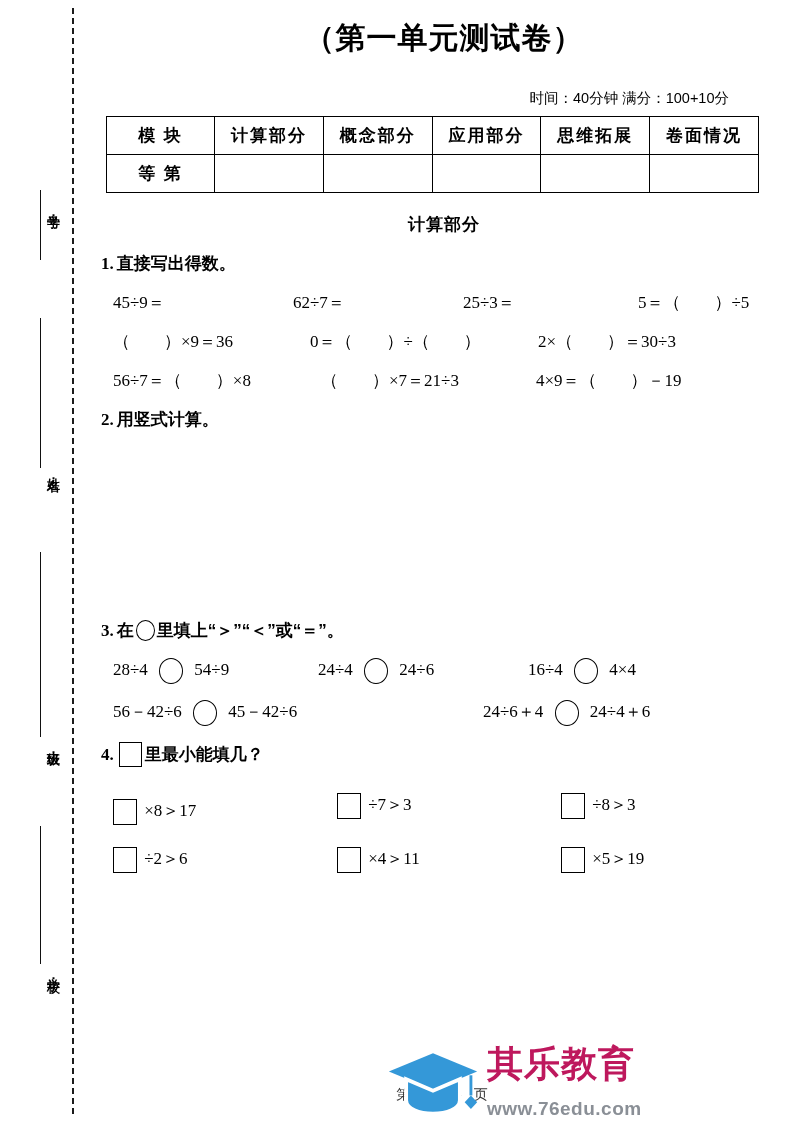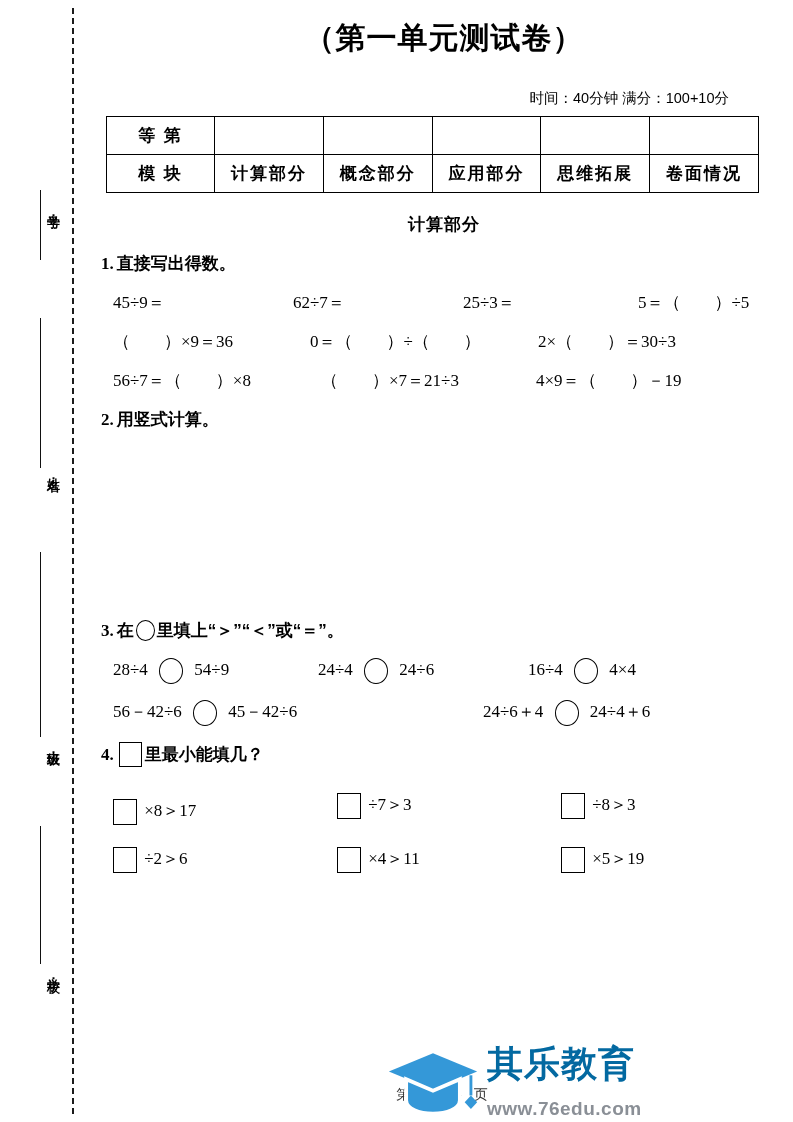--- a/index.html
+++ b/index.html
@@ -229,34 +229,34 @@
 </div>
 
 <div class="page">
 
   <div class="title-sub">（第一单元测试卷）</div>
   <div class="meta-line">时间：40分钟 满分：100+10分</div>
 
   <table class="score-table">
     <tbody>
       <tr>
-        <td class="first-col">等 第</td>
-        <td></td>
-        <td></td>
-        <td></td>
-        <td></td>
-        <td></td>
-      </tr>
-      <tr>
         <td class="first-col">模 块</td>
         <td>计算部分</td>
         <td>概念部分</td>
         <td>应用部分</td>
         <td>思维拓展</td>
         <td>卷面情况</td>
+      </tr>
+      <tr>
+        <td class="first-col">等 第</td>
+        <td></td>
+        <td></td>
+        <td></td>
+        <td></td>
+        <td></td>
       </tr>
     </tbody>
   </table>
 
   <div class="section-head">计算部分</div>
 
   <div class="q-title">
     <span class="q-num">1.</span>
     <span>直接写出得数。</span>
   </div>
@@ -366,16 +366,16 @@
 </div>
 
 <div class="logo">
   <svg class="logo-cap" viewBox="0 0 100 72">
     <path id="cap-top" d="M50 6 L96 25 L50 44 L4 25 Z" fill="#3498d8"></path>
     <path id="cap-base" d="M22 33 L22 55 C22 64 36 69 50 69 C64 69 78 64 78 55 L78 33 L50 45 Z" fill="#3498d8" stroke="#ffffff" stroke-width="4"></path>
     <path id="cap-tassel" d="M88 29 L91 29 L91 50 L88 50 Z" fill="#3498d8"></path>
     <path id="cap-tassel-knot" d="M89.5 50 L96 57 L89.5 64 L83 57 Z" fill="#3498d8"></path>
   </svg>
   <div class="logo-text">
-    <div class="logo-cn" id="logo-brand" style="color: #0369a1;">其乐教育</div>
+    <div class="logo-cn" id="logo-brand" style="color: #be185d;">其乐教育</div>
     <div class="logo-url" id="logo-url" style="color: rgb(138, 143, 150); margin-top: 17px;">www.76edu.com</div>
   </div>
 </div>
 
 </body></html>

